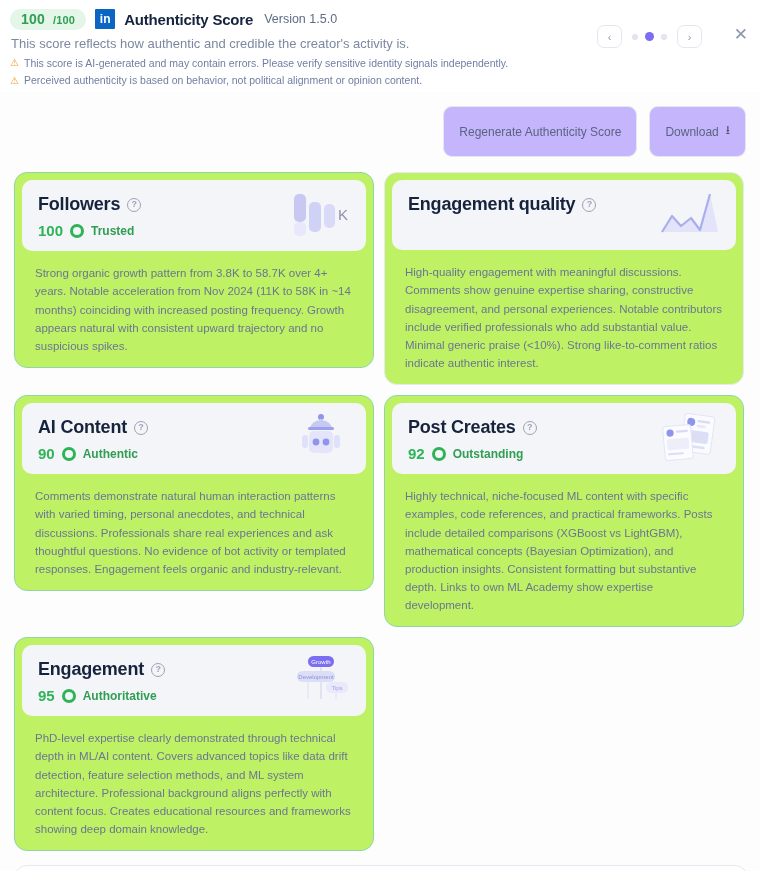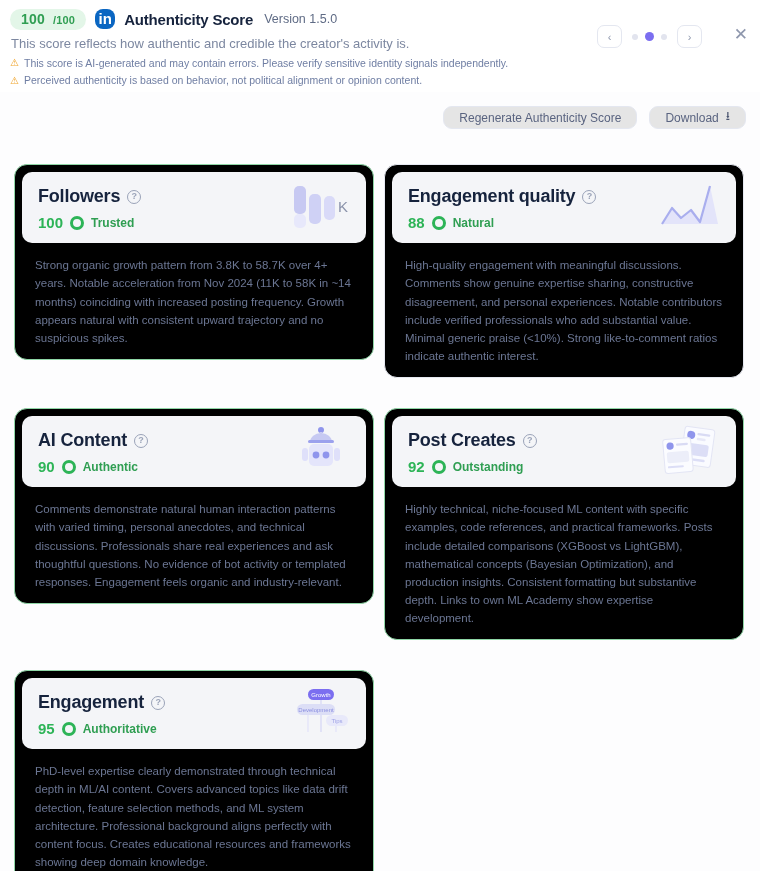--- a/index.html
+++ b/index.html
@@ -15,22 +15,22 @@
   
   .header { position: relative; padding: 6px 10px 4px 10px; background: #ffffff; }
   .header-top { display: flex; align-items: center; gap: 9px; height: 26px; }
   .score-pill {
     background: #e3f6e8; color: #2f9e52; border-radius: 13px;
     padding: 3px 11px 4px 11px; font-size: 14px; font-weight: 700;
     letter-spacing: .2px; display: flex; align-items: baseline; line-height: 1;
   }
   .score-pill .denom { font-size: 11px; font-weight: 700; padding-left: 8px; }
   .li-icon {
-    width: 20px; height: 20px; background: #0a66c2; border-radius: 8px;
-    color: #fff; font-size: 15px; font-weight: 700; line-height: 20px;
+    width: 20px; height: 20px; background: #0a66c2; border-radius: 1px;
+    color: #fff; font-size: 12px; font-weight: 700; line-height: 20px;
     text-align: center; font-family: "Liberation Sans", sans-serif;
   }
   .app-title { font-size: 15px; font-weight: 700; color: #16233d; letter-spacing: -.2px; }
   .app-version { font-size: 12.5px; color: #5f6b85; margin-left: 2px; font-weight: 400; }
 
   .sub-line { font-size: 13px; color: #7c87a0; margin-top: 3px; margin-left: 1px; line-height: 1.45; }
   .warn-line { font-size: 10.5px; color: #6f7ea3; margin-top: 2px; display: flex; align-items: center; gap: 5px; line-height: 1.45; }
   .warn-ico { color: #f0a732; font-size: 10px; line-height: 1; }
 
   .pager { position: absolute; top: 25px; right: 58px; display: flex; align-items: center; gap: 6px; }
@@ -40,31 +40,31 @@
     color: #8e97ad; font-size: 11px;
   }
   .dots { display: flex; align-items: center; gap: 7px; padding: 0 4px; }
   .dot { width: 6px; height: 6px; border-radius: 50%; background: #e2e4ee; }
   .dot.active { width: 9px; height: 9px; background: #7b6ef0; }
   .close-x { position: absolute; top: 26px; right: 12px; color: #8e97ad; font-size: 17px; line-height: 1; }
 
   
   .toolbar { display: flex; justify-content: flex-end; gap: 12px; padding: 4px 14px 0 0; margin-top: 10px; }
   .tb-btn {
-    border: 1px solid #e4e7f0; background: #e5e5e5; border-radius: 9px;
-    padding: 0 15px; font-size: 12px; color: #5a6480; display: flex;
+    border: 1px solid #e4e7f0; background: #c4b5fd; border-radius: 9px;
+    padding: 14px 15px; font-size: 12px; color: #5a6480; display: flex;
     align-items: center; gap: 7px; font-family: "Liberation Sans", sans-serif;
   }
   .dl-ico { font-size: 12px; color: #4b5570; }
 
   
   .grid { display: flex; flex-wrap: wrap; gap: 10px; padding: 15px 12px 0 14px; align-items: flex-start; }
   .card {
-    width: 360px; background: #000000; border-radius: 13px;
-    border: 1px solid #e6e9f1; padding: 7px 7px 12px 7px; margin-top: 20px;
+    width: 360px; background: #bef264; border-radius: 13px;
+    border: 1px solid #e6e9f1; padding: 7px 7px 12px 7px;
   }
   .card.green { border-color: #8fd6a6; }
   .card-head {
     background: #f4f5f8; border-radius: 10px; padding: 14px 14px 12px 16px;
     position: relative; min-height: 70px;
   }
   .card-title { font-size: 18px; font-weight: 700; color: #16233d; display: flex; align-items: center; gap: 7px; letter-spacing: -.2px; }
   .q-ico {
     width: 14px; height: 14px; border-radius: 50%; border: 1.4px solid #9aa3b8;
     color: #9aa3b8; font-size: 9px; line-height: 11px; text-align: center; font-weight: 700;
@@ -155,25 +155,20 @@
         </svg>
       </div>
       <div class="card-body">Strong organic growth pattern from 3.8K to 58.7K over 4+ years. Notable acceleration from Nov 2024 (11K to 58K in ~14 months) coinciding with increased posting frequency. Growth appears natural with consistent upward trajectory and no suspicious spikes.</div>
     </div>
 
     <div class="card">
       <div class="card-head">
         <div class="card-title">
           <span>Engagement quality</span>
           <span class="q-ico">?</span>
-        </div>
-        <div class="card-score">
-          <span class="score-num">88</span>
-          <span class="ring"></span>
-          <span class="score-label">Natural</span>
         </div>
         <svg class="card-art" viewBox="0 0 62 54">
           <path d="M2 44 L12 28 L21 38 L31 30 L40 42 L50 6 L58 44 Z" fill="#e3e4fa"></path>
           <polyline points="2,44 12,28 21,38 31,30 40,42 50,6" fill="none" stroke="#a9aeee" stroke-width="2.2" stroke-linejoin="round"></polyline>
         </svg>
       </div>
       <div class="card-body">High-quality engagement with meaningful discussions. Comments show genuine expertise sharing, constructive disagreement, and personal experiences. Notable contributors include verified professionals who add substantial value. Minimal generic praise (&lt;10%). Strong like-to-comment ratios indicate authentic interest.</div>
     </div>
 
     <div class="card green">

